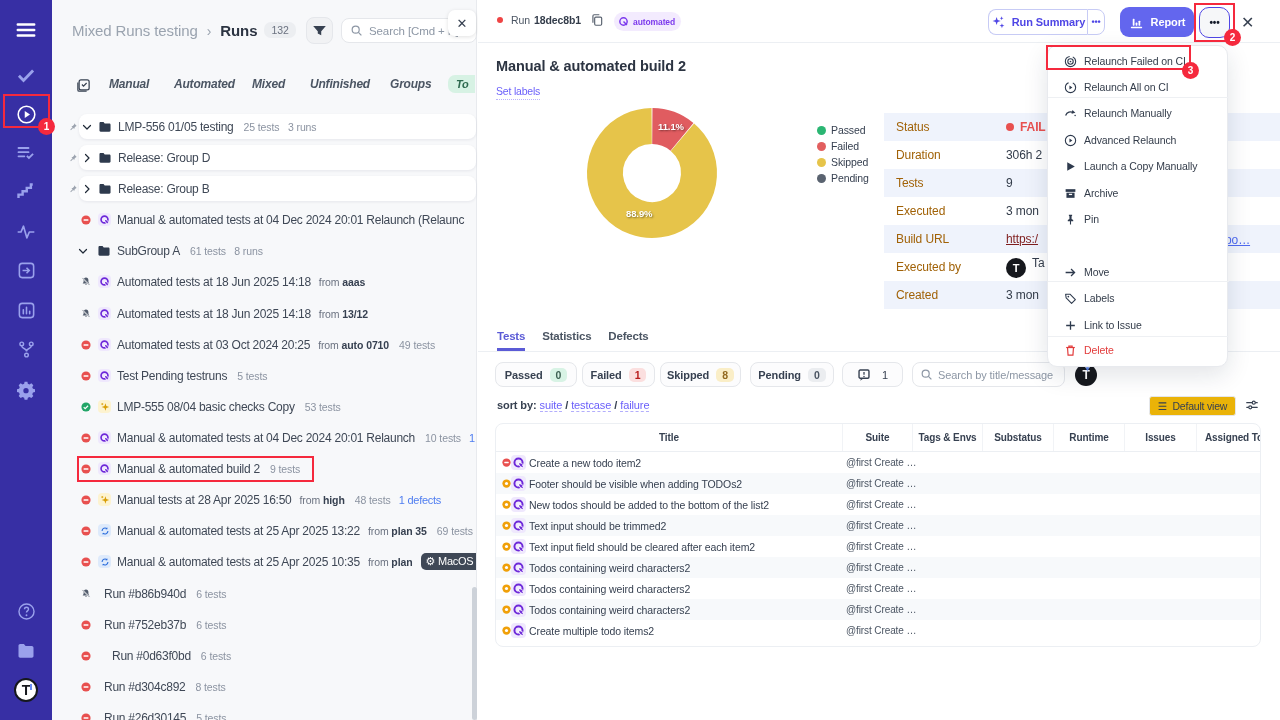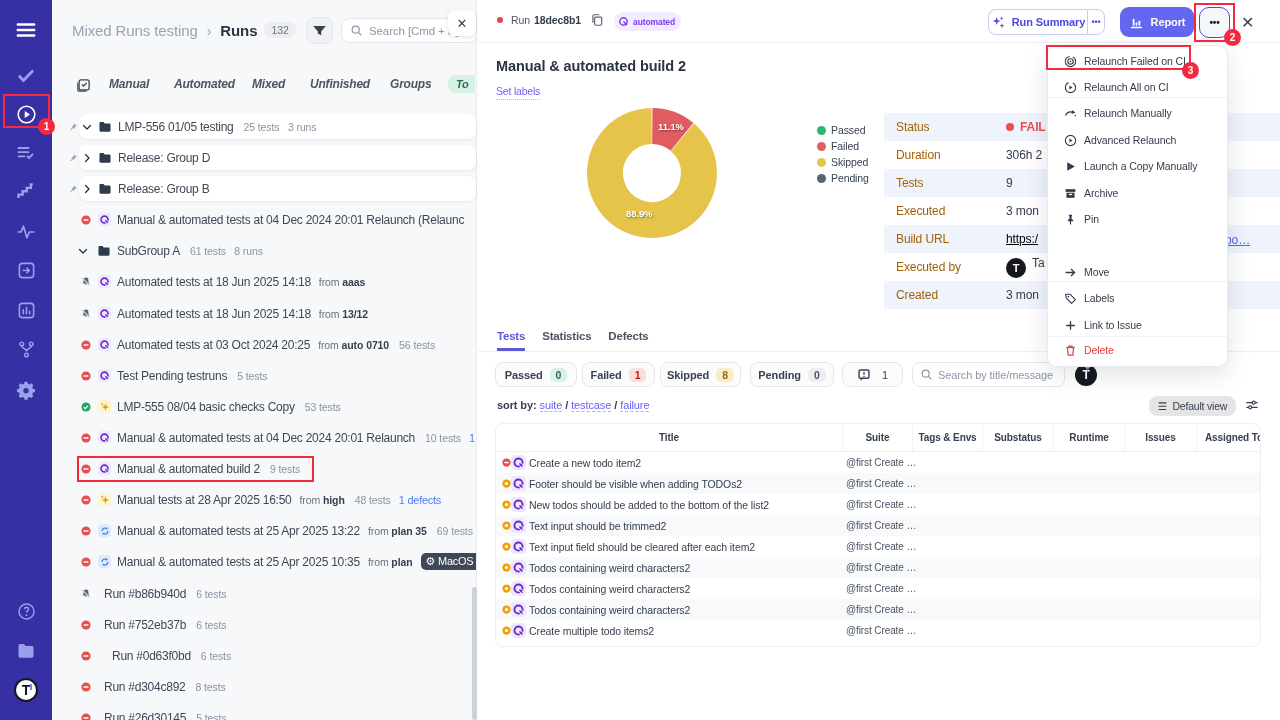--- a/index.html
+++ b/index.html
@@ -69,21 +69,21 @@
 .pill { height:25px; border:1px solid #e5e7eb; background:#fcfcfd; border-radius:8px; display:flex; align-items:center; justify-content:center; font-size:11px; color:#374151; font-weight:bold; flex:none; }
 .pill .num { font-size:10.5px; border-radius:5px; padding:1px 6px; margin-left:7px; font-weight:bold; }
 .num.green { background:#d8f3e5; color:#3e6153; }
 .num.red { background:#fbdfdf; color:#b91c1c; }
 .num.yellow { background:#faeec7; color:#92691e; }
 .num.gray { background:#ebedf0; color:#4b5563; }
 .tsearch { position:absolute; left:434px; top:362px; width:153px; height:25px; border:1px solid #e5e7eb; border-radius:8px; background:#fff; color:#8d97a5; font-size:11px; display:flex; align-items:center; padding-left:7px; overflow:hidden; white-space:nowrap; }
 .avatar { position:absolute; left:597px; top:364px; width:22px; height:22px; border-radius:50%; background:#16181d; color:#fff; display:flex; align-items:center; justify-content:center; font-weight:bold; font-size:12px; }
 .sortby { position:absolute; left:19px; top:399px; font-size:11px; color:#374151; font-weight:bold; }
 .sortby a { color:#6a5ffa; font-weight:normal; border-bottom:1px dashed #b3aefc; }
-.defview { position:absolute; left:671px; top:396px; width:87px; height:20px; border:1px solid #e5e7eb; border-radius:8px; background:#e5e5e5; font-size:10.5px; color:#374151; display:flex; align-items:center; justify-content:center; white-space:nowrap; letter-spacing:-0.2px;}
+.defview { position:absolute; left:671px; top:396px; width:87px; height:20px; border:1px solid #e5e7eb; border-radius:3px; background:#eab308; font-size:10.5px; color:#374151; display:flex; align-items:center; justify-content:center; white-space:nowrap; letter-spacing:-0.2px;}
 .sliders { position:absolute; left:767px; top:398px; }
 
 
 .ttable { position:absolute; left:17px; top:423px; width:766px; overflow:hidden; border:1px solid #eceff3; border-radius:8px; padding-bottom:5px; background:#fff; }
 .thead { display:flex; height:28px; border-bottom:1px solid #eceff3; font-size:10px; font-weight:bold; color:#374151; }
 .thead > div { flex:none; display:flex; align-items:center; justify-content:center; border-left:1px solid #f1f3f6; white-space:nowrap; }
 .thead > div:first-child { border-left:none; }
 .trow { display:flex; height:21px; align-items:center; font-size:10.5px; color:#374151; letter-spacing:-0.1px; }
 .trow.alt { background:#f7f9fb; }
 .trow .ti { display:flex; align-items:center; padding-left:6px; }
@@ -358,21 +358,21 @@
               <svg width="11" height="11" viewBox="0 0 24 24">
                 <circle cx="12" cy="12" r="7.5" stroke="#6d28d9" stroke-width="3.6" fill="none"></circle>
                 <path d="M12 12l7.5 8.5" stroke="#fff" stroke-width="5"></path>
                 <path d="M12 12l8.5 3.2-4.8 5z" fill="#6d28d9" stroke="#fff" stroke-width="1.2"></path>
                 <path d="M14 14l5.5 6" stroke="#6d28d9" stroke-width="2.4"></path>
               </svg>
             </span>
           </span>
           <span style="margin-left:6px;">Automated tests at 03 Oct 2024 20:25</span>
           <span class="from">from <b>auto 0710</b></span>
-          <span class="meta">56 tests</span>
+          <span class="meta">49 tests</span>
         </div>
         <div class="lrow" style="top:360px;">
           <span style="margin-left:29px;width:10px;flex:none;display:flex;">
             <svg width="10" height="10" viewBox="0 0 24 24">
               <circle cx="12" cy="12" r="11" fill="#e8504f"></circle>
               <rect x="6" y="10.3" width="12" height="3.4" rx="1" fill="#fff"></rect>
             </svg>
           </span>
           <span style="margin-left:7px;flex:none;display:flex;">
             <span class="run-ic" style="width:13px;height:13px;background:#efe8fd;">
@@ -621,21 +621,21 @@
         <div class="irow alt">
           <div class="k">Tests</div>
           <div class="v">9</div>
         </div>
         <div class="irow ">
           <div class="k">Executed</div>
           <div class="v">3 mon</div>
         </div>
         <div class="irow alt">
           <div class="k">Build URL</div>
-          <div class="v"><span style="color:#000000;text-decoration:underline;">https:/</span></div>
+          <div class="v"><span style="color:#7f1d1d;text-decoration:underline;">https:/</span></div>
         </div>
         <div class="irow ">
           <div class="k">Executed by</div>
           <div class="v"><span style="display:inline-flex;width:20px;height:20px;border-radius:50%;background:#16181d;color:#fff;align-items:center;justify-content:center;font-weight:bold;font-size:11px;margin-right:6px;vertical-align:-5px;">T</span>Ta</div>
         </div>
         <div class="irow alt">
           <div class="k">Created</div>
           <div class="v">3 mon</div>
         </div>
         <div style="position:absolute;left:341px;top:120px;color:#4f6af0;font-size:12px;text-decoration:underline;">po…</div>

